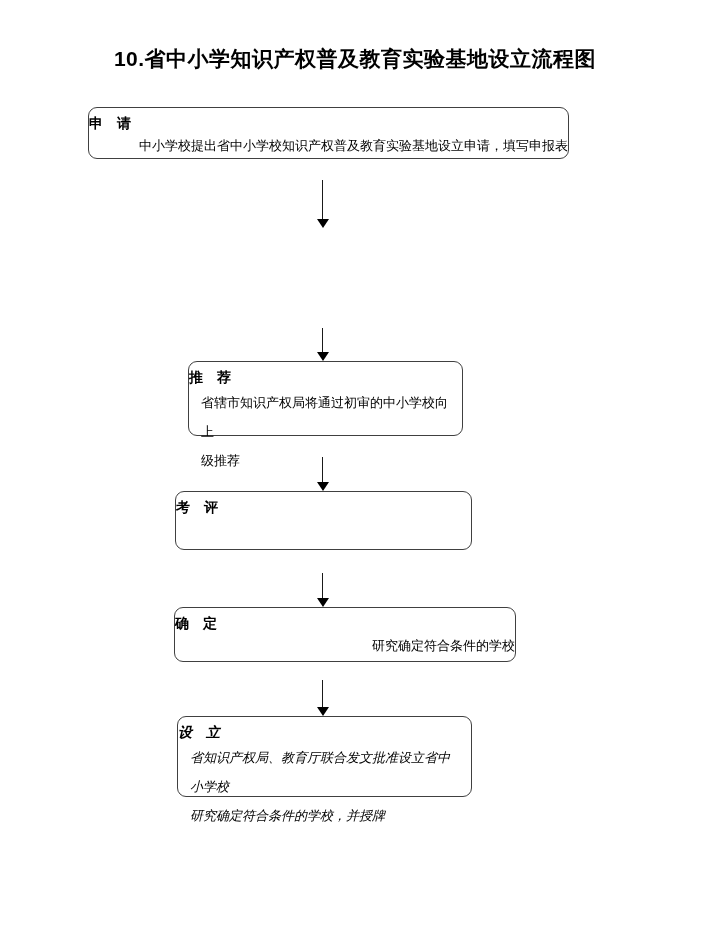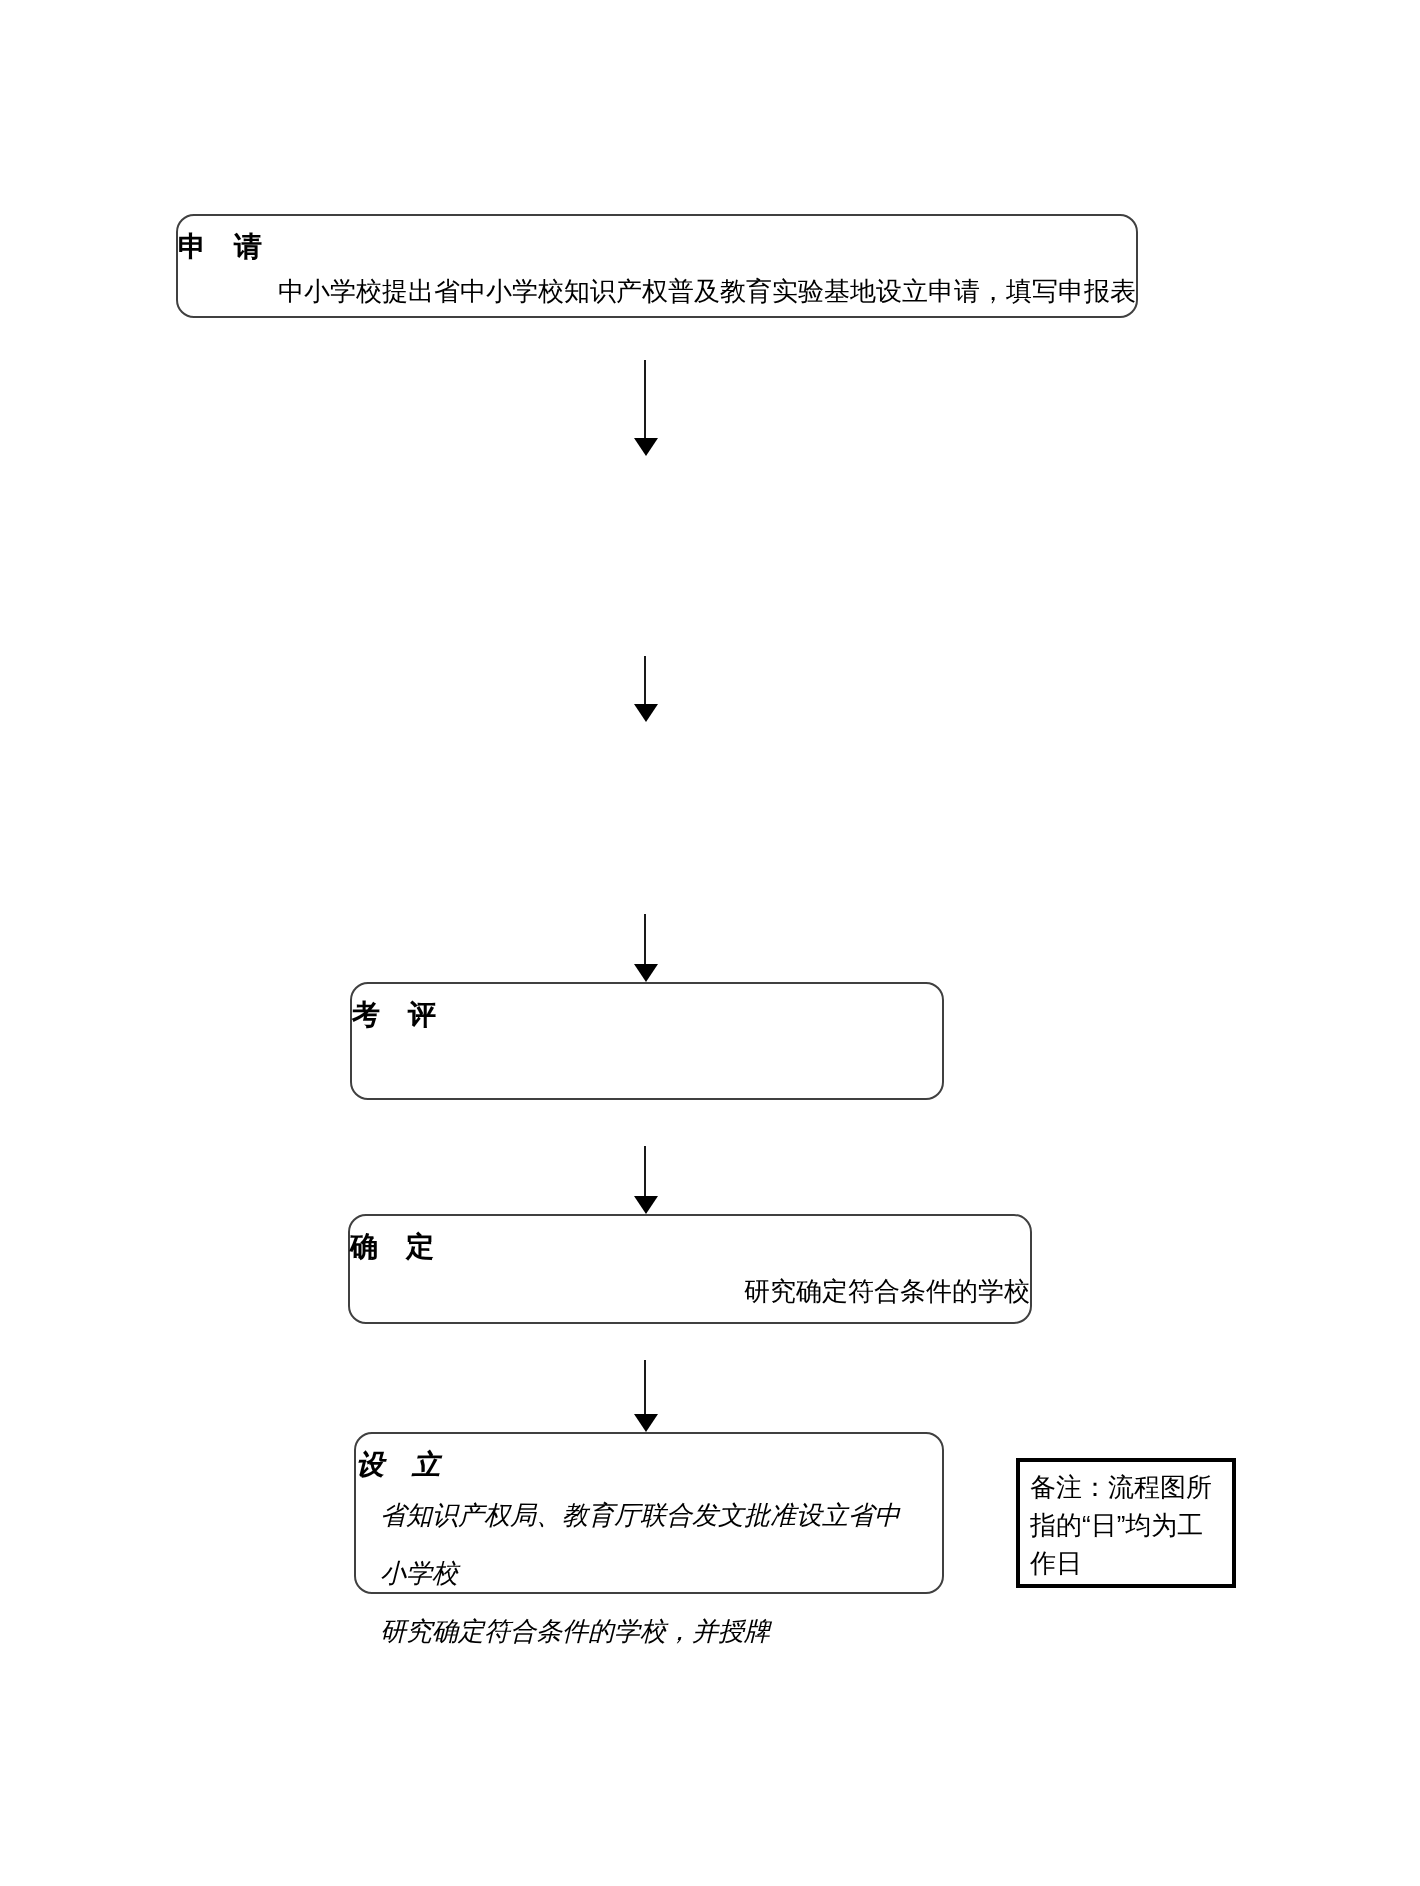--- a/index.html
+++ b/index.html
@@ -84,39 +84,47 @@
     font-size: 13px;
     line-height: 19px;
     padding: 3px 5px;
   }
 </style>
 </head>
 <body>
 
 <div class="page">
 
+  <div class="page-title">10.省中小学知识产权普及教育实验基地设立流程图</div>
 
   <div class="flow-box b1 center">
     <div class="box-title">申　请</div>
     <div class="box-body">
       <div>中小学校提出省中小学校知识产权普及教育实验基地设立申请，填写申报表</div>
     </div>
   </div>
 
   <div class="arrow a1">
     <div class="arrow-line"></div>
     <div class="arrow-head"></div>
   </div>
 
 
   <div class="arrow a2">
     <div class="arrow-line"></div>
     <div class="arrow-head"></div>
   </div>
 
+  <div class="flow-box b3 left">
+    <div class="box-title">推　荐</div>
+    <div class="box-body">
+      <div>省辖市知识产权局将通过初审的中小学校向上</div>
+      <div>级推荐</div>
+    </div>
+  </div>
 
   <div class="arrow a3">
     <div class="arrow-line"></div>
     <div class="arrow-head"></div>
   </div>
 
   <div class="flow-box b4 center">
     <div class="box-title">考　评</div>
   </div>
 
@@ -138,17 +146,14 @@
   </div>
 
   <div class="flow-box b6 left">
     <div class="box-title">设　立</div>
     <div class="box-body">
       <div>省知识产权局、教育厅联合发文批准设立省中小学校</div>
       <div>研究确定符合条件的学校，并授牌</div>
     </div>
   </div>
 
-  <div class="note-box">
-    <span>备注：流程图所指的“日”均为工作日</span>
-  </div>
 
 </div>
 
 </body></html>

